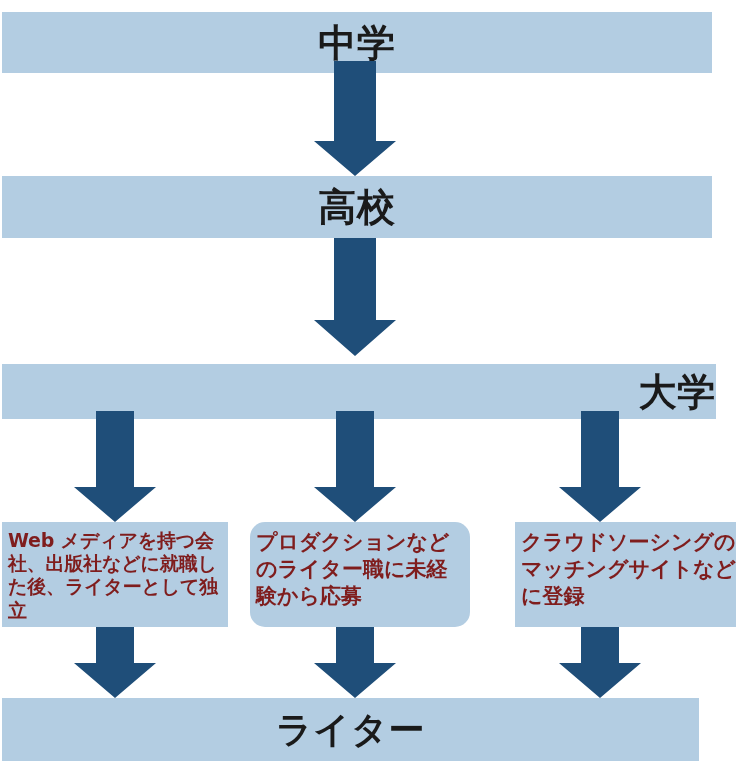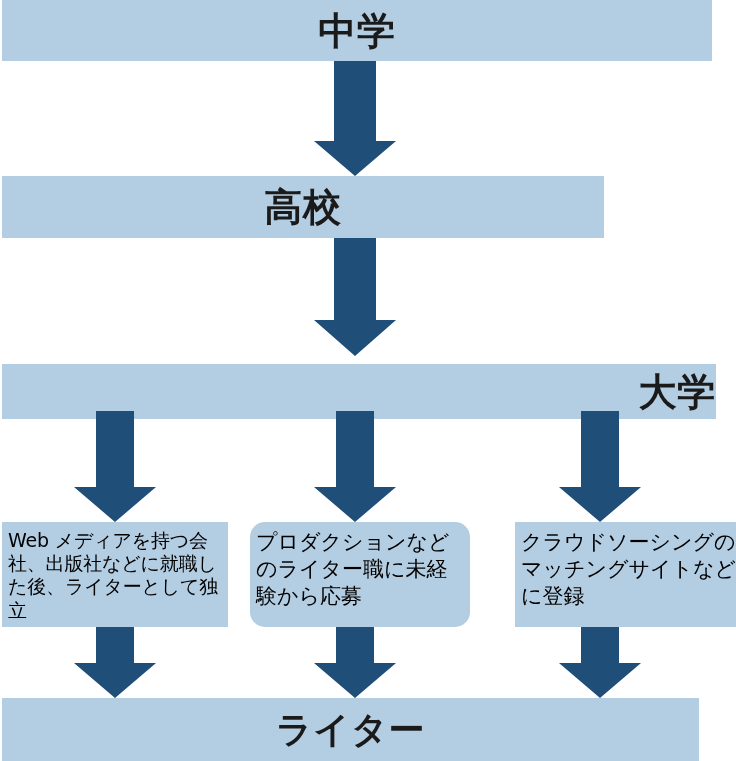--- a/index.html
+++ b/index.html
@@ -45,22 +45,22 @@
   .textbox {
     position: absolute;
     background: #b3cde2;
     box-sizing: border-box;
     display: flex;
     align-items: flex-start;
     justify-content: flex-start;
     overflow: hidden;
   }
   .textbox-label {
-    font-weight: normal;
-    color: #000000;
+    font-weight: bold;
+    color: #7f1d1d;
     font-size: 21px;
     line-height: 1.28;
     padding: 7px 4px 4px 6px;
     text-align: left;
     word-break: break-all;
   }
   .textbox-label.compact {
     font-size: 19px;
     line-height: 1.22;
     letter-spacing: -0.01em;
@@ -72,31 +72,31 @@
     display: block;
     width: 100%;
     height: 100%;
   }
 </style>
 </head>
 <body>
 
 <div id="flowchart">
 
-  <div class="band" style="left:2px; top:0px; width:710px; height:61px;">
+  <div class="band" style="left:2px; top:12px; width:710px; height:61px;">
     <span class="band-label stage-label">中学</span>
   </div>
 
   <div class="arrow" style="left:314px; top:61px; width:82px; height:115px;">
     <svg viewBox="0 0 82 115" preserveAspectRatio="none">
       <polygon points="20,0 62,0 62,80 82,80 41,115 0,80 20,80" fill="#1f4e79"></polygon>
     </svg>
   </div>
 
-  <div class="band" style="left:2px; top:176px; width:602px; height:62px;">
+  <div class="band" style="left:2px; top:176px; width:710px; height:62px;">
     <span class="band-label stage-label">高校</span>
   </div>
 
   <div class="arrow" style="left:314px; top:238px; width:82px; height:118px;">
     <svg viewBox="0 0 82 118" preserveAspectRatio="none">
       <polygon points="20,0 62,0 62,82 82,82 41,118 0,82 20,82" fill="#1f4e79"></polygon>
     </svg>
   </div>
 
   <div class="band" style="left:2px; top:364px; width:714px; height:55px;justify-content:flex-end;">

